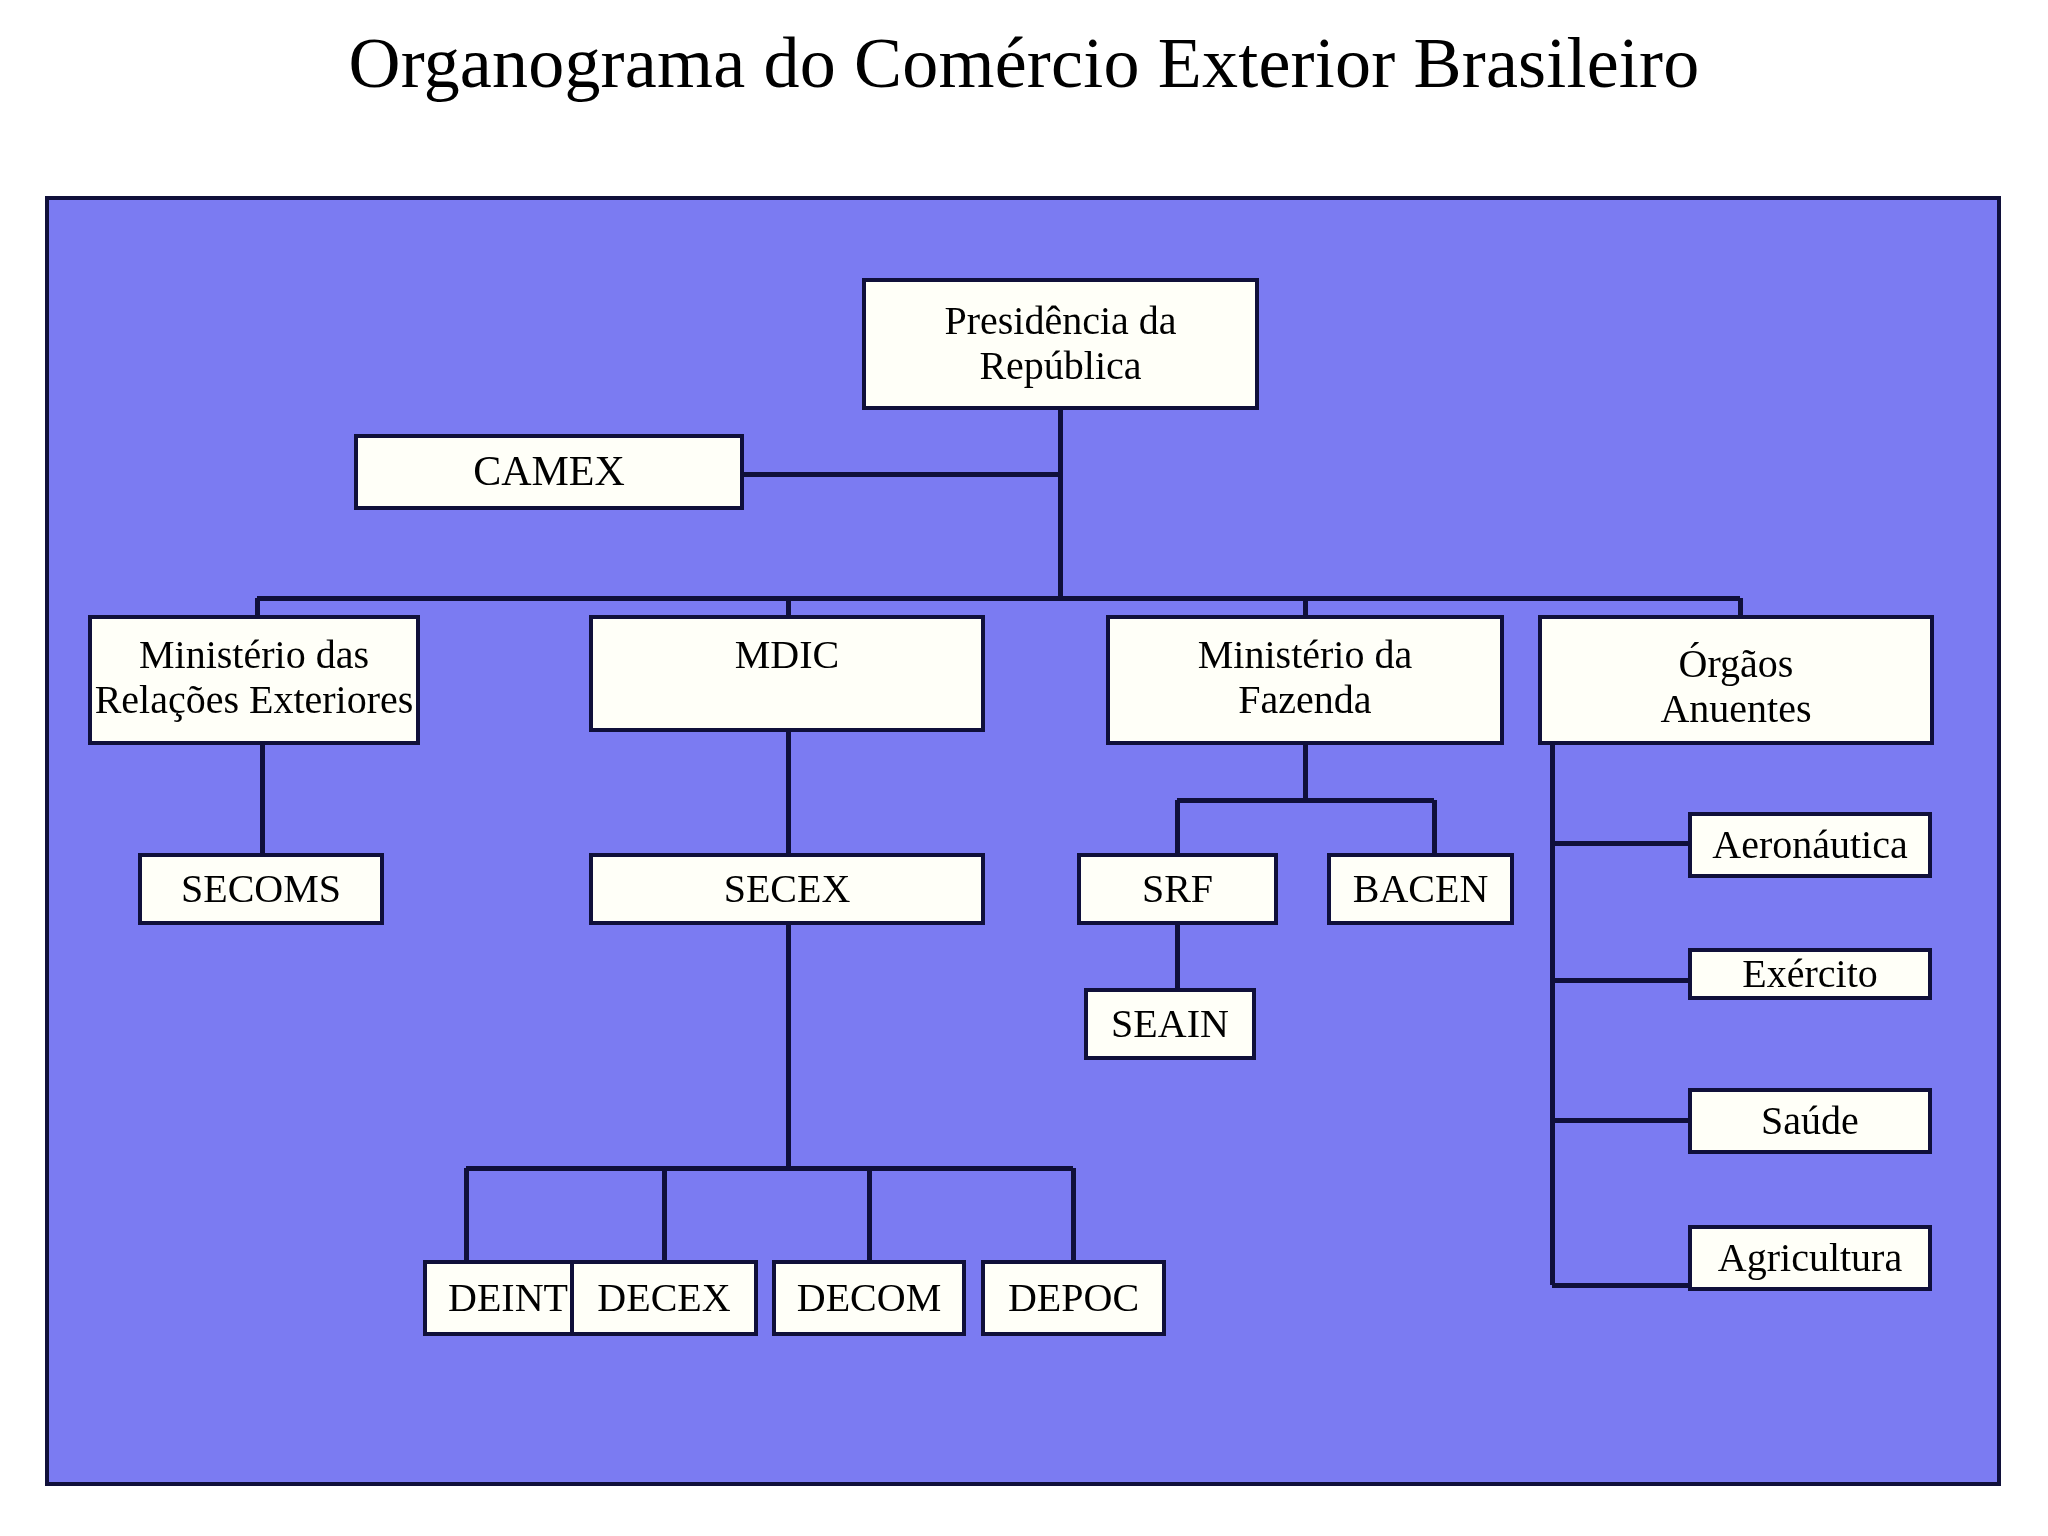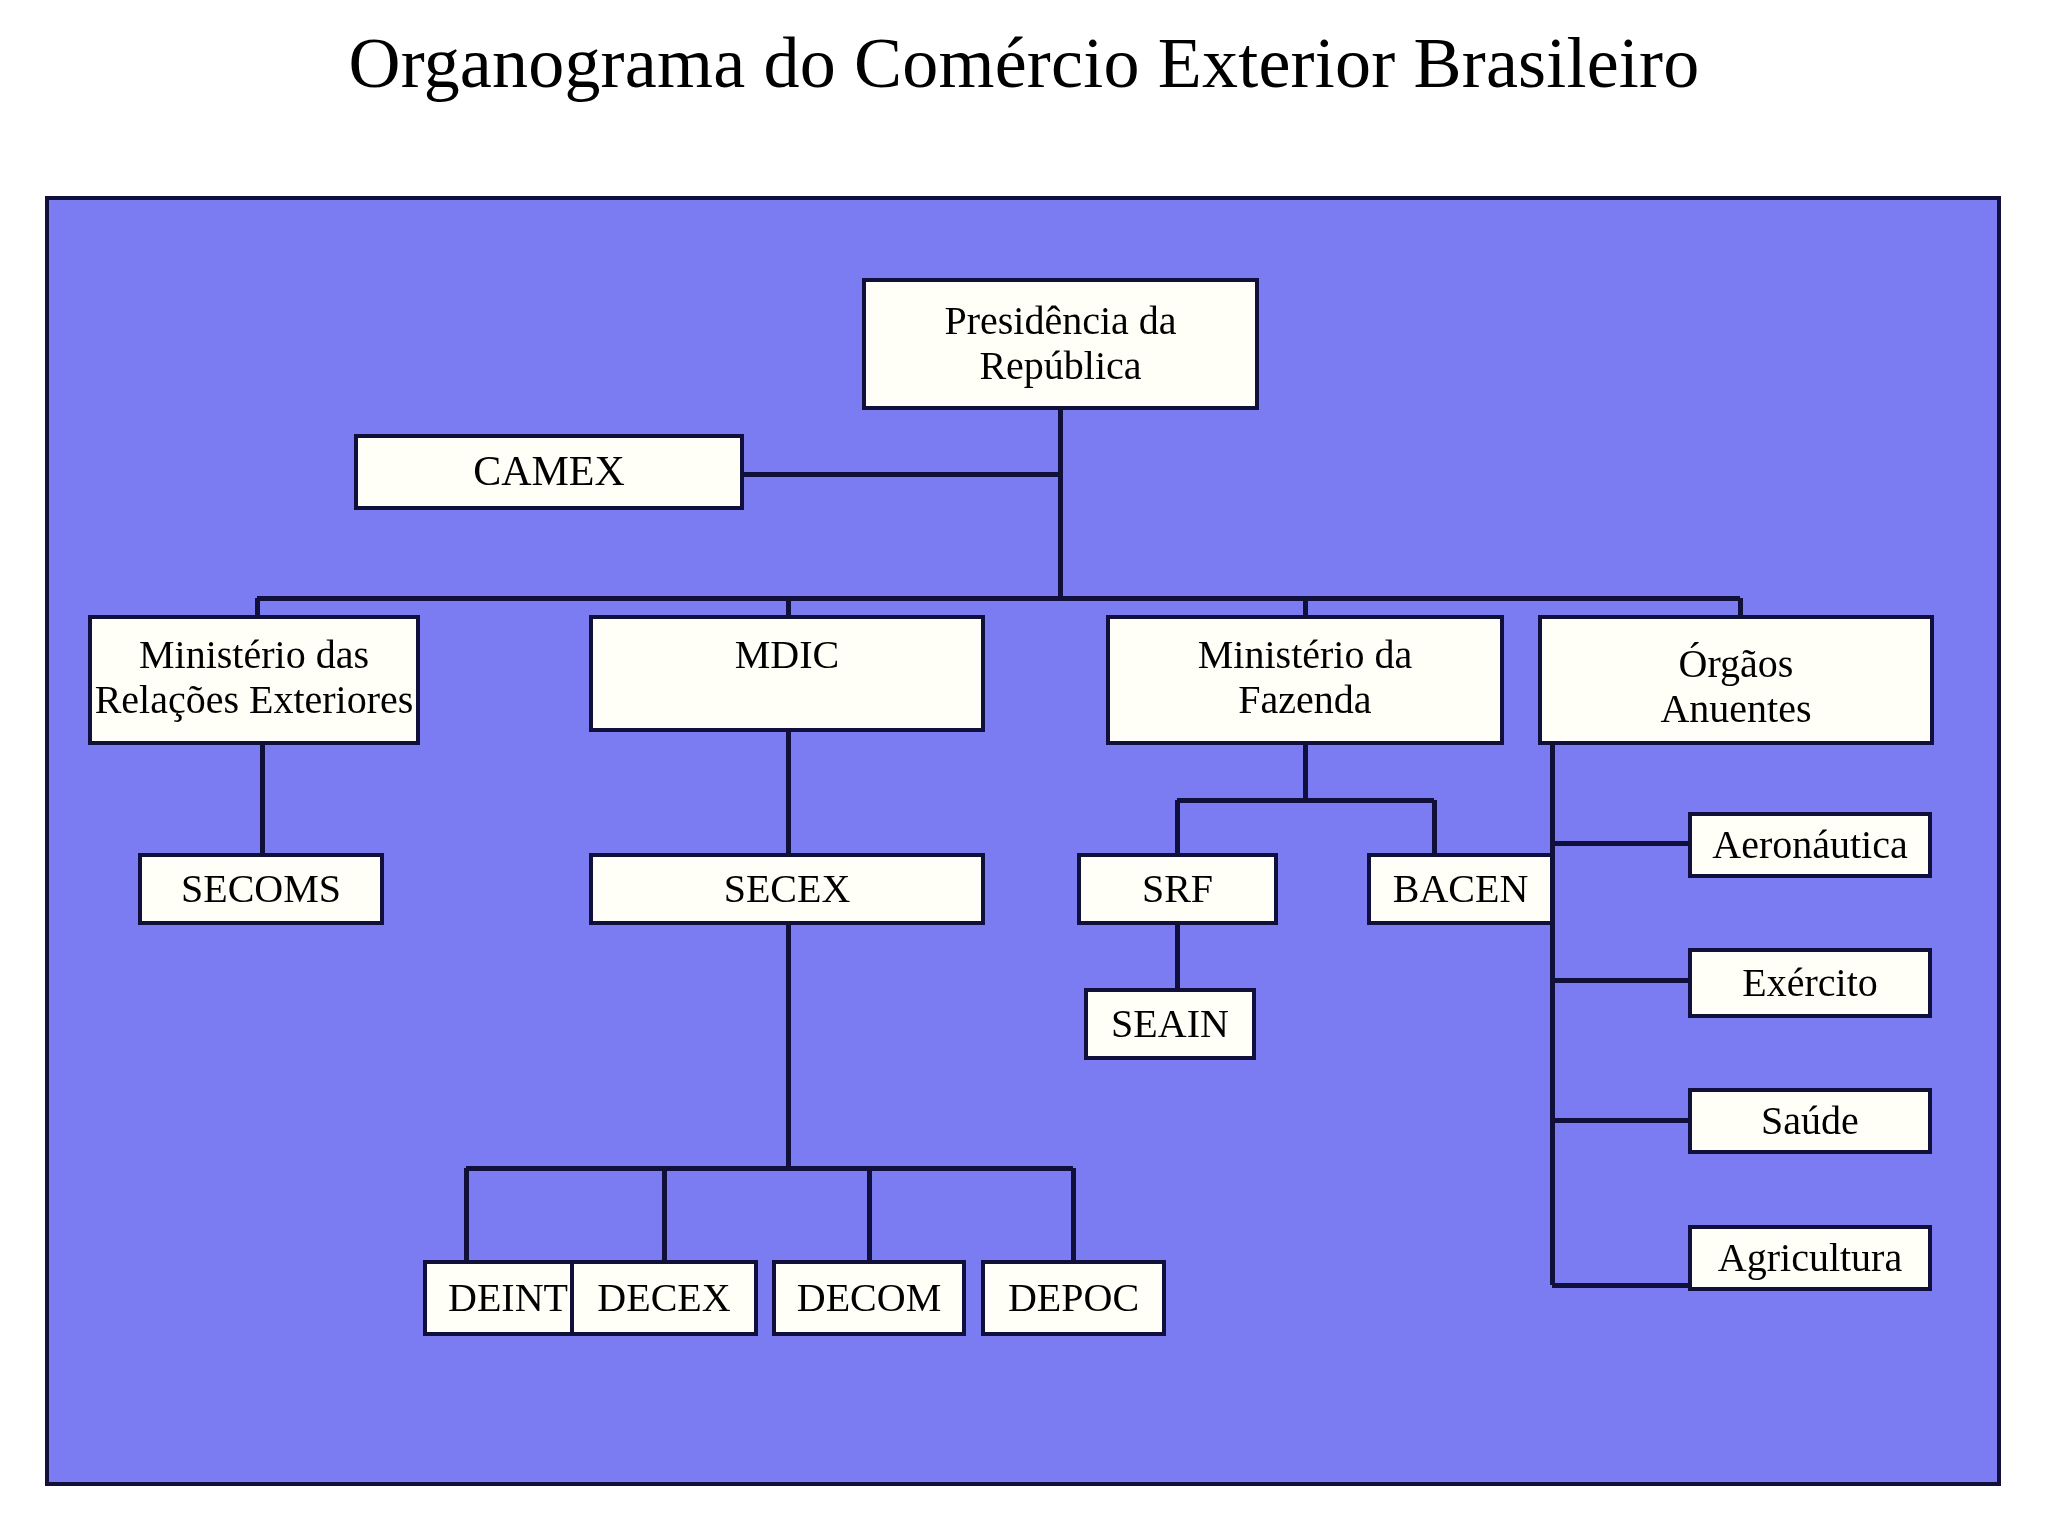--- a/index.html
+++ b/index.html
@@ -157,21 +157,21 @@
   </div>
 
   <div class="node center f-md" style="left:589px; top:853px; width:396px; height:72px;">
     <span class="lbl">SECEX</span>
   </div>
 
   <div class="node center f-md" style="left:1077px; top:853px; width:201px; height:72px;">
     <span class="lbl">SRF</span>
   </div>
 
-  <div class="node center f-md" style="left:1327px; top:853px; width:187px; height:72px;margin-left:40px;">
+  <div class="node center f-md" style="left:1327px; top:853px; width:187px; height:72px;">
     <span class="lbl">BACEN</span>
   </div>
 
   <div class="node center f-md" style="left:1084px; top:988px; width:172px; height:72px;">
     <span class="lbl">SEAIN</span>
   </div>
 
   <div class="node center f-md" style="left:383px; top:1260px; width:170px; height:76px;margin-left:40px;">
     <span class="lbl">DEINT</span>
   </div>
@@ -185,21 +185,21 @@
   </div>
 
   <div class="node center f-md" style="left:981px; top:1260px; width:185px; height:76px;">
     <span class="lbl">DEPOC</span>
   </div>
 
   <div class="node center f-md" style="left:1688px; top:812px; width:244px; height:66px;">
     <span class="lbl">Aeronáutica</span>
   </div>
 
-  <div class="node center f-md" style="left:1688px; top:948px; width:244px; height:70px;">
+  <div class="node center f-md" style="left:1688px; top:948px; width:244px; height:52px;">
     <span class="lbl">Exército</span>
   </div>
 
   <div class="node center f-md" style="left:1688px; top:1088px; width:244px; height:66px;">
     <span class="lbl">Saúde</span>
   </div>
 
   <div class="node center f-md" style="left:1688px; top:1225px; width:244px; height:66px;">
     <span class="lbl">Agricultura</span>
   </div>

